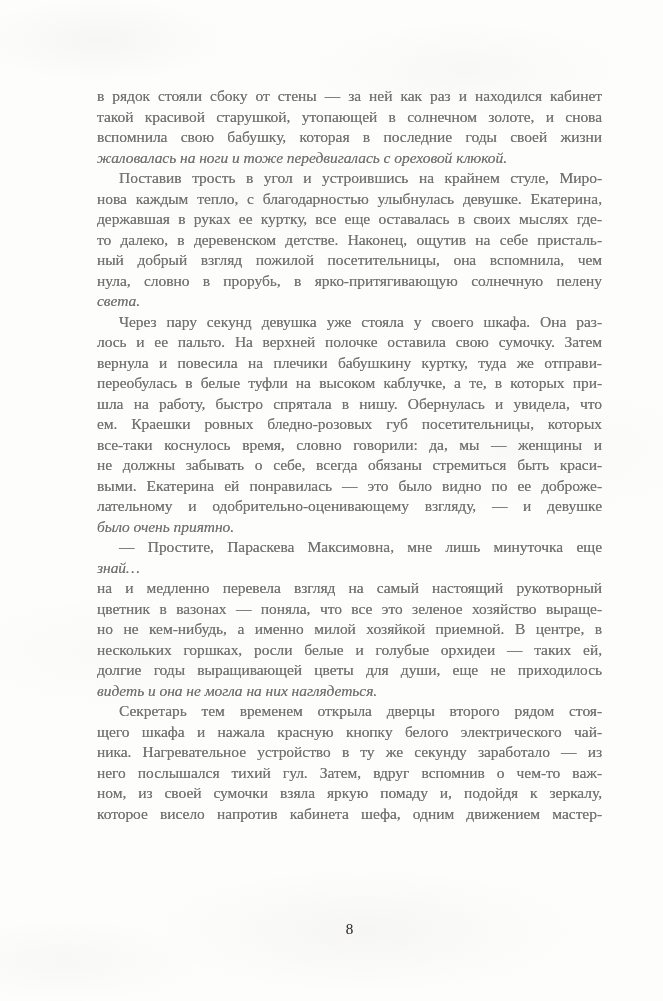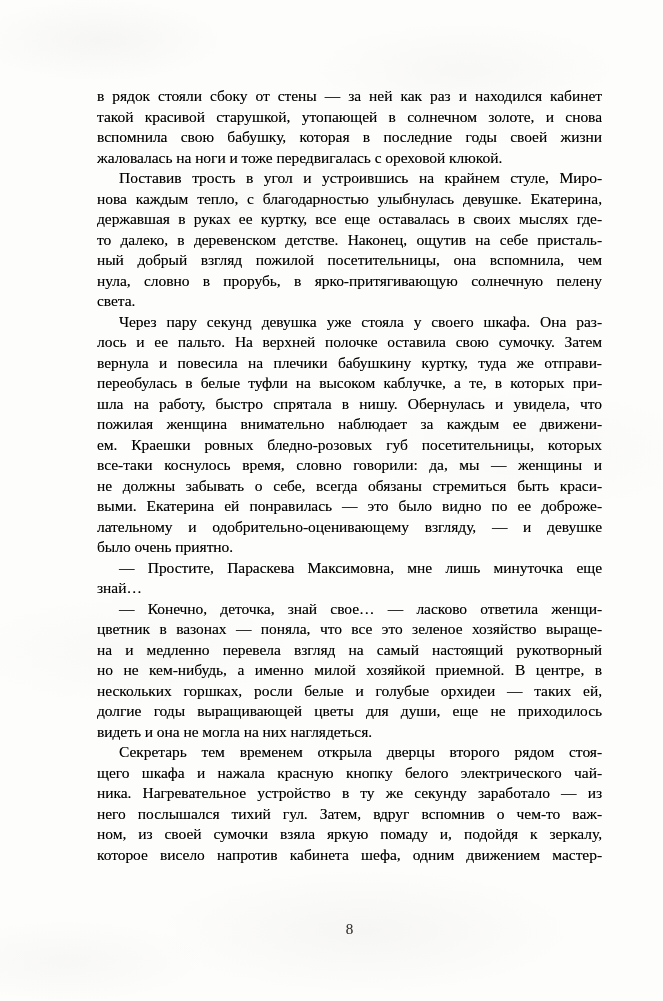--- a/index.html
+++ b/index.html
@@ -28,36 +28,36 @@
       radial-gradient(260px 90px at 80% 45%, rgba(120,115,108,0.03), transparent 70%),
       radial-gradient(240px 80px at 20% 65%, rgba(120,115,108,0.03), transparent 70%),
       radial-gradient(300px 90px at 55% 93%, rgba(120,115,108,0.05), transparent 70%),
       radial-gradient(200px 60px at 10% 96%, rgba(120,115,108,0.04), transparent 70%);
   }
   .text-block {
     position: absolute;
     left: 97px;
     top: 86px;
     width: 505px;
-    color: #000000;
+    color: #737373;
     font-size: 15.5px;
     letter-spacing: -0.05px;
     text-shadow: 0 0 0.6px rgba(45,42,39,0.55);
   }
   .paragraph { margin: 0; }
   .line {
     height: 20.5px;
     line-height: 20.5px;
     text-align: justify;
     text-align-last: justify;
     white-space: normal;
     overflow: visible;
   }
   .line.indent { text-indent: 22px; }
-  .line.last { text-align-last: left; }
+  .line.last { text-align-last: left; font-style: italic; }
   .page-number {
     position: absolute;
     left: 97px;
     width: 505px;
     top: 921px;
     text-align: center;
     font-size: 15px;
     color: #3b3835;
     text-shadow: 0 0 0.6px rgba(59,56,53,0.5);
   }
@@ -81,36 +81,34 @@
         <div class="line">ный добрый взгляд пожилой посетительницы, она вспомнила, чем</div>
         <div class="line">нула, словно в прорубь, в ярко-притягивающую солнечную пелену</div>
         <div class="line last">света.</div>
       </div>
       <div class="paragraph">
         <div class="line indent">Через пару секунд девушка уже стояла у своего шкафа. Она раз-</div>
         <div class="line">лось и ее пальто. На верхней полочке оставила свою сумочку. Затем</div>
         <div class="line">вернула и повесила на плечики бабушкину куртку, туда же отправи-</div>
         <div class="line">переобулась в белые туфли на высоком каблучке, а те, в которых при-</div>
         <div class="line">шла на работу, быстро спрятала в нишу. Обернулась и увидела, что</div>
-        <div class="line">пожилая женщина внимательно наблюдает за каждым ее движени-</div>
         <div class="line">ем. Краешки ровных бледно-розовых губ посетительницы, которых</div>
         <div class="line">все-таки коснулось время, словно говорили: да, мы — женщины и</div>
         <div class="line">не должны забывать о себе, всегда обязаны стремиться быть краси-</div>
         <div class="line">выми. Екатерина ей понравилась — это было видно по ее доброже-</div>
         <div class="line">лательному и одобрительно-оценивающему взгляду, — и девушке</div>
         <div class="line last">было очень приятно.</div>
       </div>
       <div class="paragraph">
         <div class="line indent">— Простите, Параскева Максимовна, мне лишь минуточка еще</div>
         <div class="line last">знай…</div>
       </div>
       <div class="paragraph">
-        <div class="line indent">— Конечно, деточка, знай свое… — ласково ответила женщи-</div>
+        <div class="line">на и медленно перевела взгляд на самый настоящий рукотворный</div>
         <div class="line">цветник в вазонах — поняла, что все это зеленое хозяйство выраще-</div>
-        <div class="line">на и медленно перевела взгляд на самый настоящий рукотворный</div>
         <div class="line">но не кем-нибудь, а именно милой хозяйкой приемной. В центре, в</div>
         <div class="line">нескольких горшках, росли белые и голубые орхидеи — таких ей,</div>
         <div class="line">долгие годы выращивающей цветы для души, еще не приходилось</div>
         <div class="line last">видеть и она не могла на них наглядеться.</div>
       </div>
       <div class="paragraph">
         <div class="line indent">Секретарь тем временем открыла дверцы второго рядом стоя-</div>
         <div class="line">щего шкафа и нажала красную кнопку белого электрического чай-</div>
         <div class="line">ника. Нагревательное устройство в ту же секунду заработало — из</div>
         <div class="line">него послышался тихий гул. Затем, вдруг вспомнив о чем-то важ-</div>

